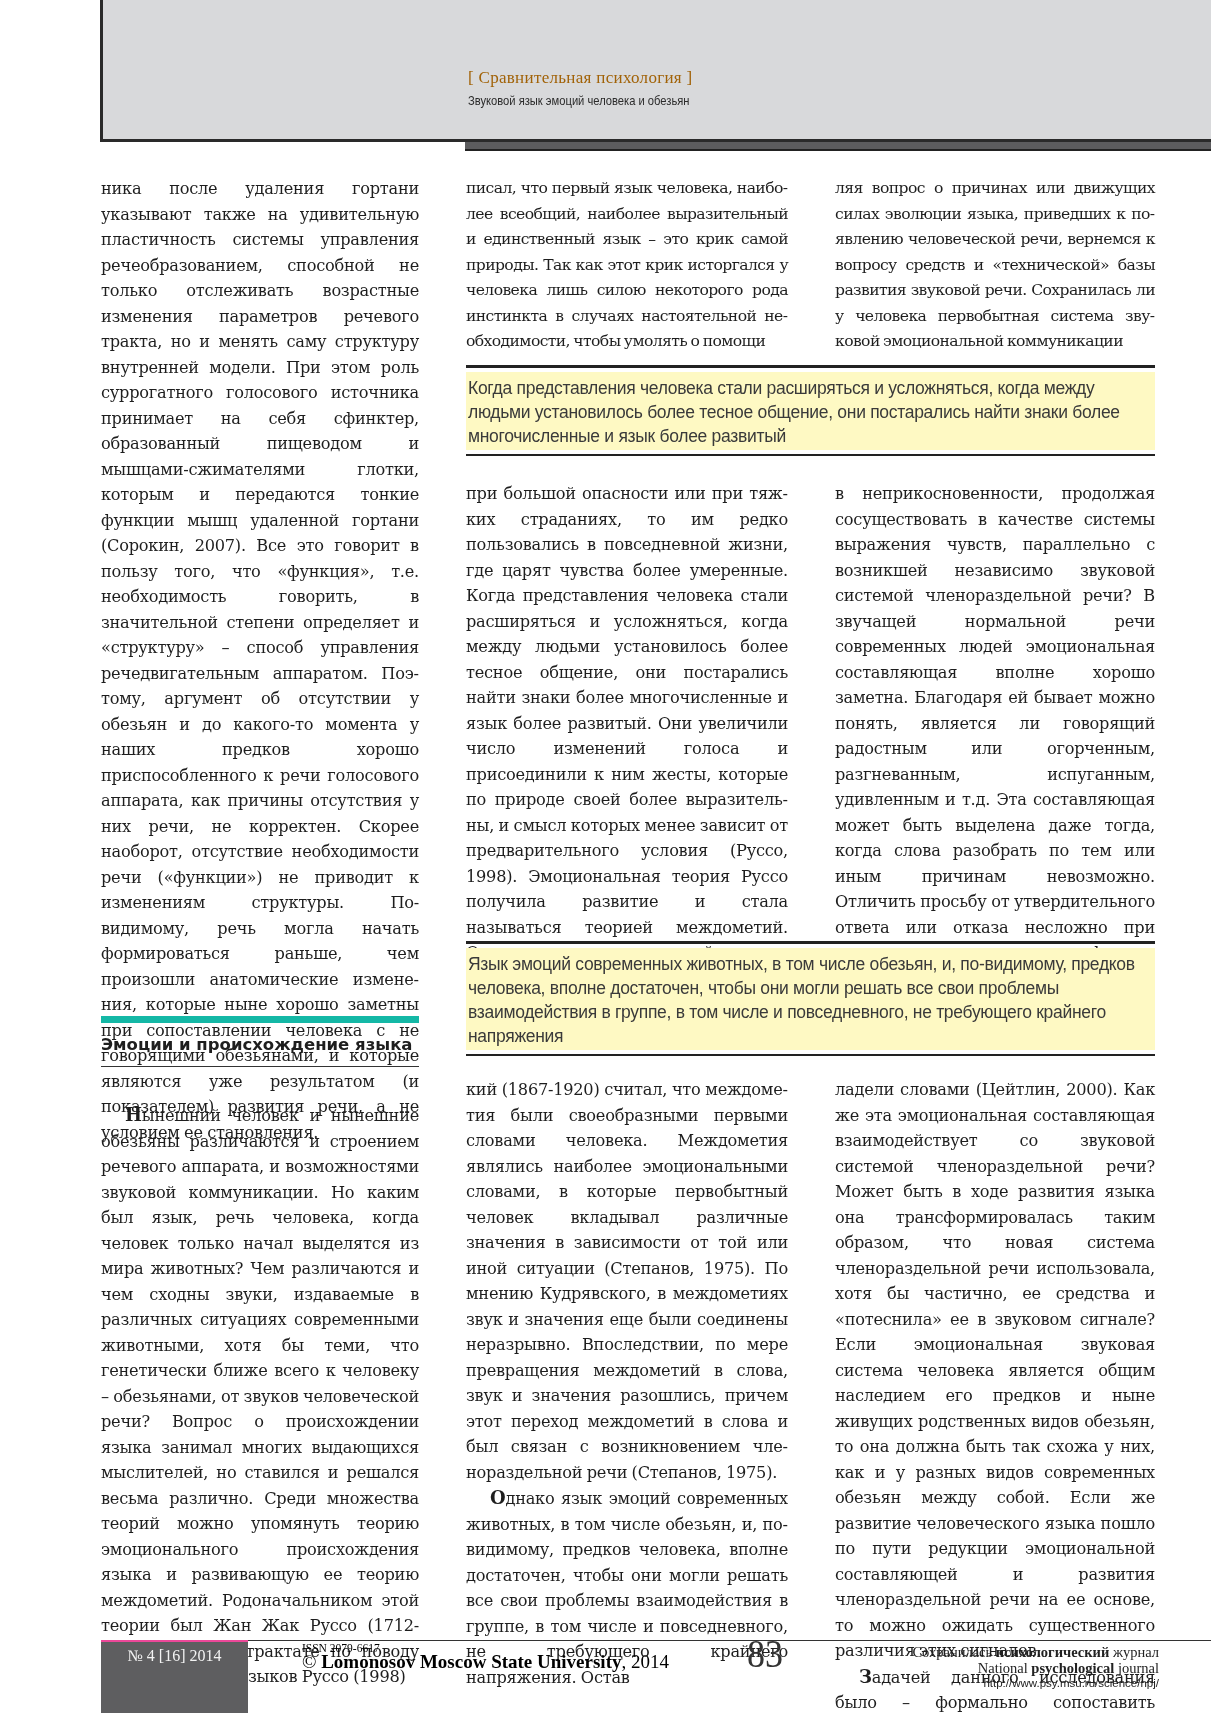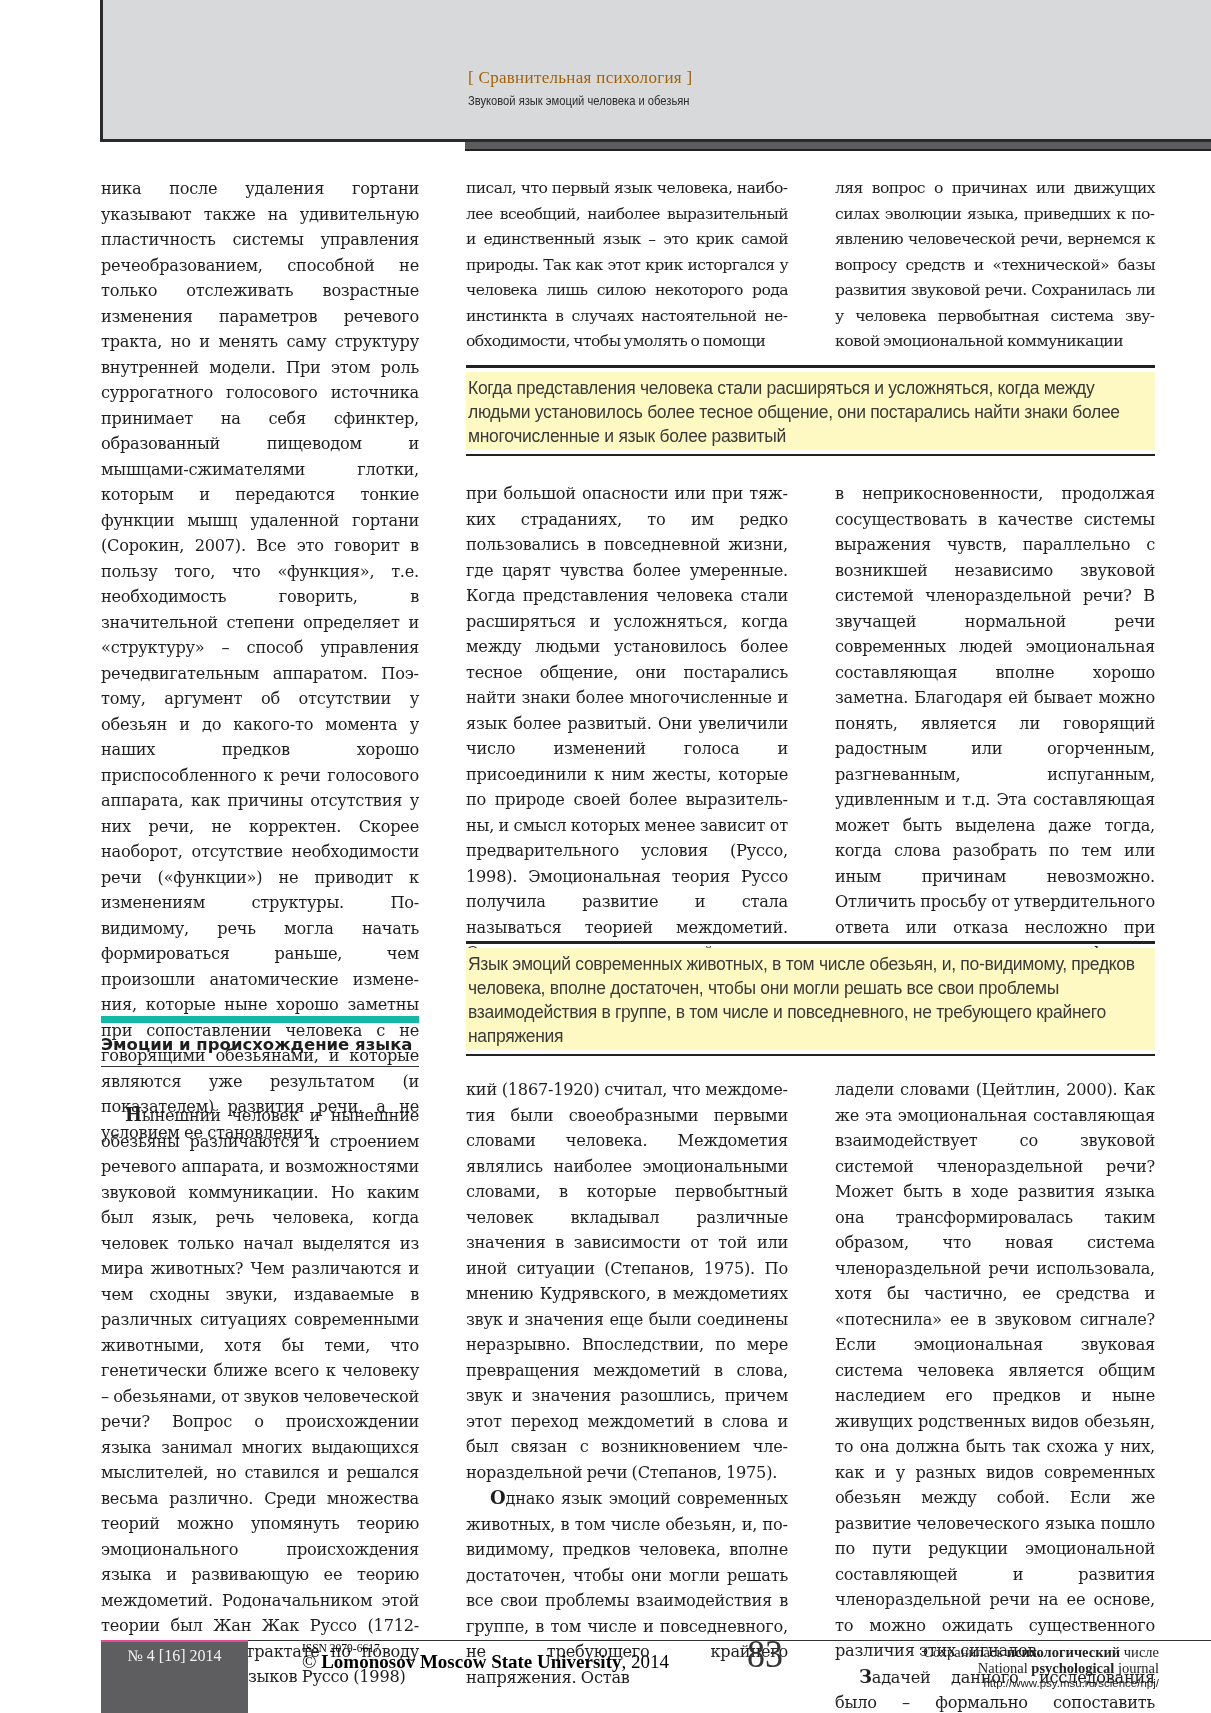--- a/index.html
+++ b/index.html
@@ -143,16 +143,16 @@
 <div class="footer-line"></div>
 <div class="footer-box">
   <div class="issue-label">№ 4 [16] 2014</div>
 </div>
 <div class="footer-left">
   <div class="issn">ISSN 2079-6617</div>
   <div class="copyright"><span>©</span> <b>Lomonosov Moscow State University</b><span>, 2014</span></div>
 </div>
 <div class="page-number">83</div>
 <div class="footer-right">
-  <div class="journal-ru"><span>Сохранилась </span><b>психологический</b><span> числе</span></div>
+  <div class="journal-ru"><span>Сохранилась </span><b>психологический</b><span> журнал</span></div>
   <div class="journal-en"><span>National </span><b>psychological</b><span> journal</span></div>
   <div class="journal-url">http://www.psy.msu.ru/science/npj/</div>
 </div>
 
 </body></html>

